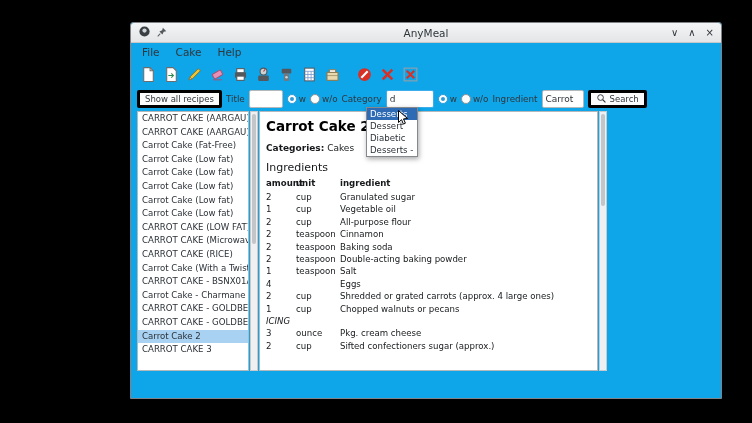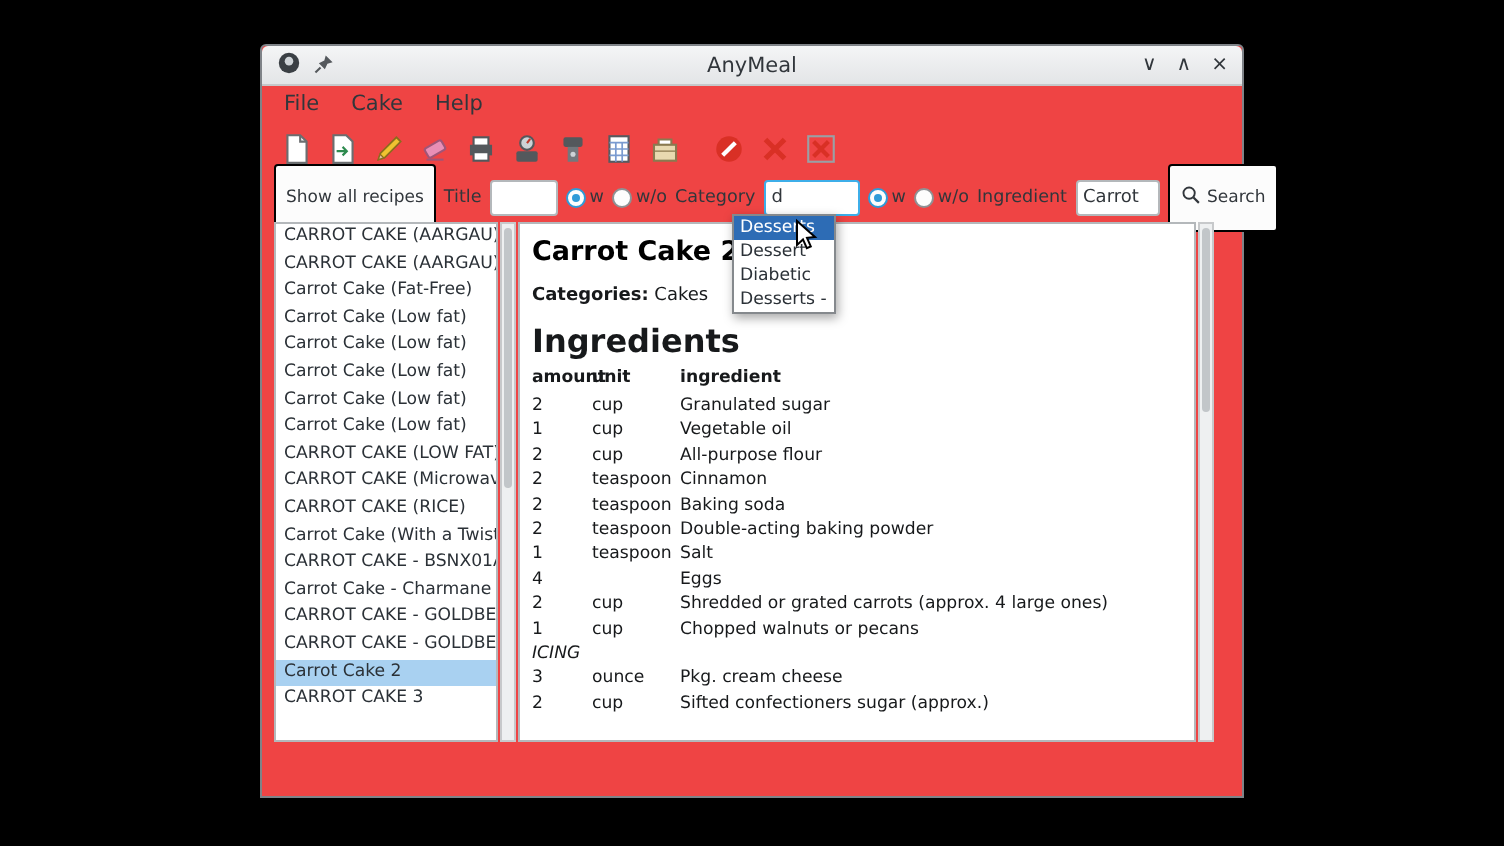--- a/index.html
+++ b/index.html
@@ -1,41 +1,41 @@
 <!DOCTYPE html>
 <html><head>
 <meta charset="utf-8">
 <style>
   * { margin:0; padding:0; box-sizing:border-box; }
   html,body { width:752px; height:423px; background:#000; overflow:hidden; position:relative;
               font-family:"DejaVu Sans", sans-serif; }
-  .window { position:absolute; left:130px; top:22px; width:492px; height:377px;
-            background:#ef4444; border:1px solid #7f8388; border-radius:3px 3px 0 0;
+  .window { position:absolute; left:130px; top:22px; width:592px; height:377px;
+            background:#0ea5e9; border:1px solid #7f8388; border-radius:3px 3px 0 0;
             box-shadow:0 4px 14px rgba(0,0,0,.6); }
   
   .titlebar { position:relative; height:20px; background:linear-gradient(#f4f5f6,#e3e5e7);
               border-bottom:1px solid #c6c8ca; border-radius:3px 3px 0 0;
               display:flex; align-items:center; padding:0 7px; }
   .titlebar-title { position:absolute; left:0; right:0; text-align:center; font-size:10.5px; color:#31363b; }
   .tb-left { display:flex; gap:5px; z-index:1; align-items:center; }
   .tb-right { margin-left:auto; display:flex; gap:10px; z-index:1; font-size:10px; color:#31363b; align-items:center; }
   .tb-right span { cursor:default; line-height:10px; }
   
   .menubar { display:flex; gap:2px; height:18px; align-items:center; padding:0 4px; }
   .menu-item { font-size:10.5px; color:#31363b; padding:1px 7px; }
   
   .toolbar { display:flex; gap:3px; height:26px; align-items:center; padding:0 7px; }
   .tool-btn { width:20px; height:20px; display:flex; align-items:center; justify-content:center; border-radius:2px; }
   .tool-btn svg { width:17px; height:17px; }
   .tool-gap { width:6px; }
   
   .filterbar { display:flex; align-items:center; gap:4px; height:24px; padding:0 6px;
                font-size:8.8px; color:#31363b; white-space:nowrap; }
-  .btn { background:#fcfcfc; border:1px solid #000000; border-radius:2px; font-size:8.5px;
-         padding:16px 5px; height:18px; display:flex; align-items:center; gap:3px; color:#31363b; font-family:inherit; }
+  .btn { background:#fcfcfc; border:3px solid #000000; border-radius:2px; font-size:8.5px;
+         padding:0 5px; height:18px; display:flex; align-items:center; gap:3px; color:#31363b; font-family:inherit; }
   .input { background:#fff; border:1px solid #b4b8bb; border-radius:2px; height:18px;
            font-size:9px; padding:0 3px; color:#31363b; font-family:inherit; outline:none; }
   .input.focused { border:1px solid #3daee9; }
   .w-title { width:34px; } .w-cat { width:48px; } .w-ing { width:42px; }
   .radio { width:10px; height:10px; border:1px solid #8f9295; border-radius:50%; background:#fdfdfd;
            display:inline-block; position:relative; flex:none; }
   .radio.checked { border-color:#2f9bd8; }
   .radio.checked::after { content:""; position:absolute; left:2px; top:2px; width:4px; height:4px;
                           border-radius:50%; background:#2f9bd8; }
   .rgroup { display:flex; align-items:center; gap:2px; }
@@ -46,21 +46,21 @@
                overflow:hidden; color:#2b3137; }
   .list-item.selected { background:#a9d1f1; }
   .vscroll { position:absolute; top:88px; width:8px; height:260px; background:#eef0f1;
              border:1px solid #c7c9cb; }
   .vscroll .handle { position:absolute; left:1px; right:1px; border-radius:3px; background:#c2c6c9; }
   .ls { left:119px; } .ds { left:468px; }
   .detail { position:absolute; left:128px; top:88px; width:339px; height:260px; background:#fff;
             border:1px solid #b4b8bb; padding:6px 6px 0 6px; overflow:hidden; color:#17191b; }
   .detail h1 { font-size:13.5px; font-weight:bold; margin:0 0 9px 0; color:#000; }
   .meta { font-size:9px; margin-bottom:8px; }
-  .ing-head { font-size:16px; font-weight:bold; margin:0 0 4px 0; }
+  .ing-head { font-size:11px; font-weight:normal; margin:0 0 4px 0; }
   table { border-collapse:collapse; font-size:8.6px; table-layout:fixed; width:325px; }
   th { text-align:left; font-weight:bold; padding:0 0 4px 0; }
   td { text-align:left; padding:0 0 2.4px 0; vertical-align:top; overflow:hidden; white-space:nowrap; }
   .c-amount { width:30px; } .c-unit { width:44px; }
   tr.section td { font-style:italic; }
   
   .dropdown { position:absolute; left:366px; top:107px; width:52px; background:#fff;
               border:1px solid #85898d; box-shadow:1px 2px 5px rgba(0,0,0,.35); z-index:10; }
   .dropdown-item { font-size:8.6px; line-height:10px; padding:1px 3px; color:#2b3137; white-space:nowrap; }
   .dropdown-item.selected { background:#2d6cb5; color:#fff; }

